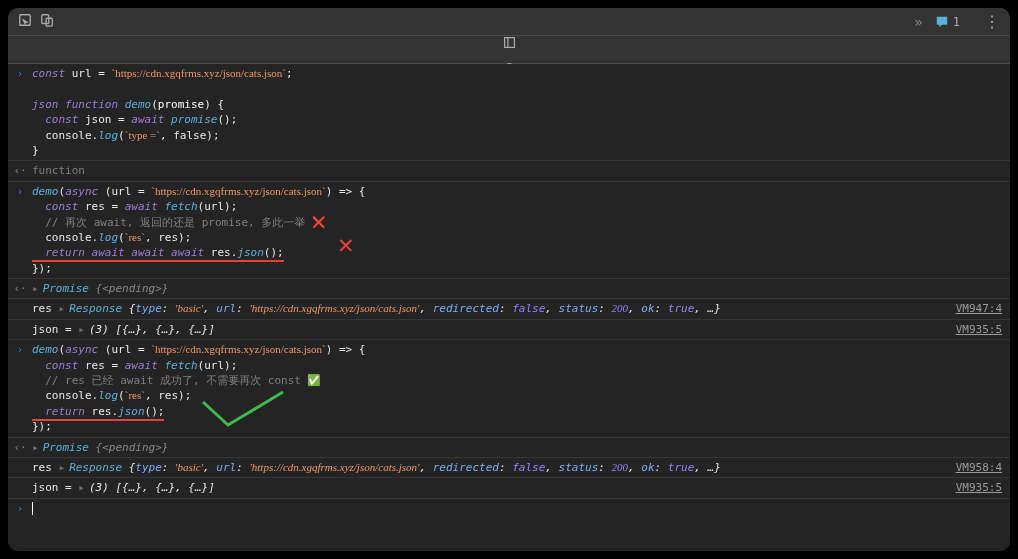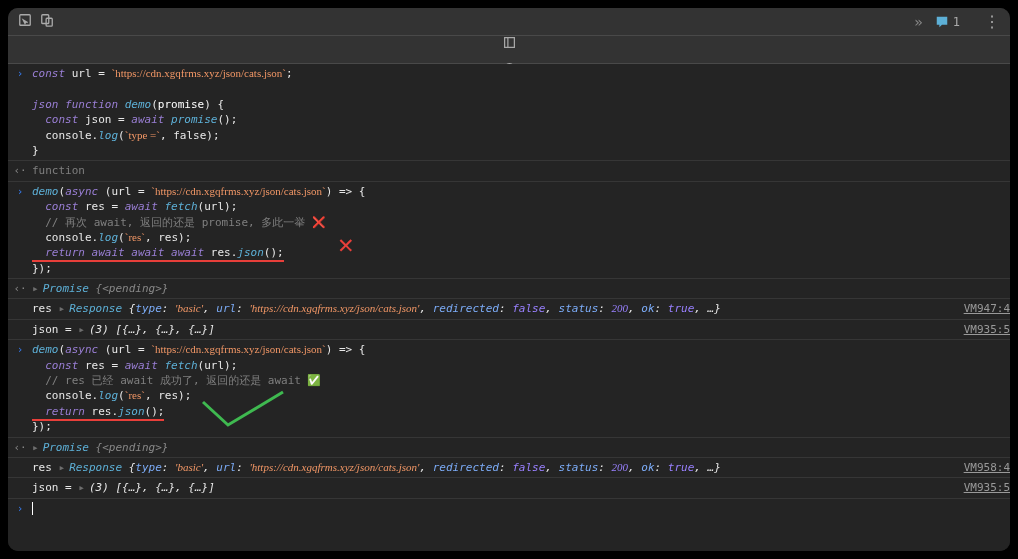--- a/index.html
+++ b/index.html
@@ -20,21 +20,21 @@
 .ctxsel { color: #ccc; display: flex; align-items: center; gap: 4px; font-family: sans-serif; }
 .filter { flex: 1; }
 .filter input { width: 100%; background: #6d28d9; border: 1px solid #494949; color: #ccc; padding: 2px 6px; font-size: 11px; border-radius: 2px; }
 .lvls { color: #ccc; font-family: sans-serif; font-size: 14px; }
 .issuebtn { background: #3d3d3d; border: 1px solid #555; padding: 1px 6px; border-radius: 2px; display: flex; align-items: center; gap: 4px; font-family: sans-serif; font-size: 11px; }
 .issuebtn svg { width: 12px; height: 12px; fill: #5db0d7; stroke: none; }
 .console { flex: 1; overflow-y: auto; background: #242424; font-family: Menlo, Monaco, Consolas, monospace; font-size: 11px; line-height: 1.4; }
 .row { display: flex; border-bottom: 1px solid #363636; padding: 2px 0; position: relative; }
 .gutter { width: 24px; flex-shrink: 0; text-align: center; color: #6e6e6e; }
 .content { flex: 1; white-space: pre; color: #e8e8e8; padding-right: 8px; }
-.src { position: absolute; right: 0; color: #999; text-decoration: underline; font-size: 11px; }
+.src { position: absolute; right: 8px; color: #999; text-decoration: underline; font-size: 11px; }
 
 .kw { color: #9a7fd5; font-style: italic; }
 .fn { color: #5db0d7; font-style: italic; }
 .str { color: #f29766; font-family: Liberation Serif, serif; }
 .num { color: #9980ff; font-family: Liberation Serif, serif; }
 .prop { color: #7cacf8; }
 .id { color: #ffffff; }
 .com { color: #7f7f7f; margin-top: 40px; }
 .undef { color: #7f7f7f; }
 .cls { color: #5db0d7; }
@@ -154,21 +154,21 @@
     <div class="row">
       <div class="gutter"></div>
       <div class="content"><span>json = </span><span class="caret">▸</span><span class="italic">(3) [{…}, {…}, {…}]</span></div>
       <span class="src">VM935:5</span>
     </div>
 
     <div class="row" style="position:relative">
       <div class="gutter"><span style="color:#367cf1">›</span></div>
       <div class="content"><span class="fn">demo</span><span>(</span><span class="kw">async</span><span> (url = </span><span class="str">`https://cdn.xgqfrms.xyz/json/cats.json`</span><span>) =&gt; {</span>
 <span class="kw">  const</span><span> res = </span><span class="kw">await</span><span class="fn"> fetch</span><span>(url);</span>
-<span class="com">  // res 已经 await 成功了, 返回的还是 await ✅</span>
+<span class="com">  // res 已经 await 成功了, 不需要再次 const ✅</span>
 <span>  console.</span><span class="fn">log</span><span>(</span><span class="str">`res`</span><span>, res);</span>
 <span class="redline"><span class="kw">  return</span><span> res.</span><span class="fn">json</span><span>();</span></span>
 <span>});</span></div>
       <div class="greencheck" style="left:190px;top:50px"><svg width="90" height="40" viewBox="0 0 90 40">
             <path d="M5 12 L30 35 L85 2"></path>
           </svg></div>
     </div>
 
     <div class="row">
       <div class="gutter"><span style="color:#888">‹·</span></div>

